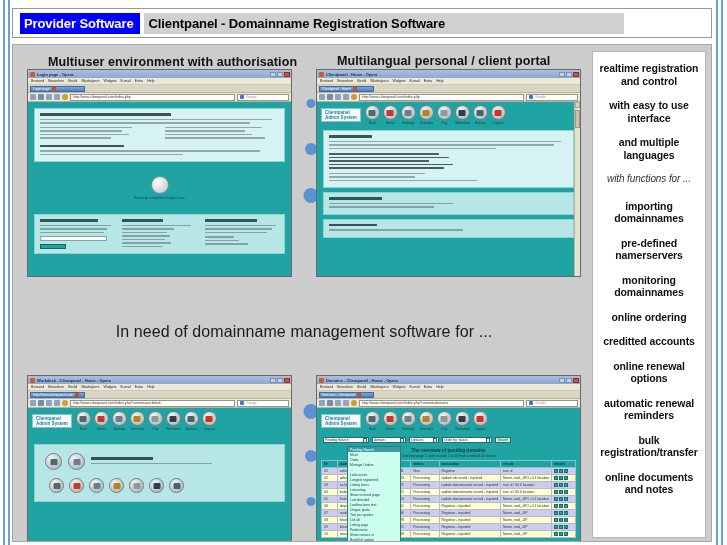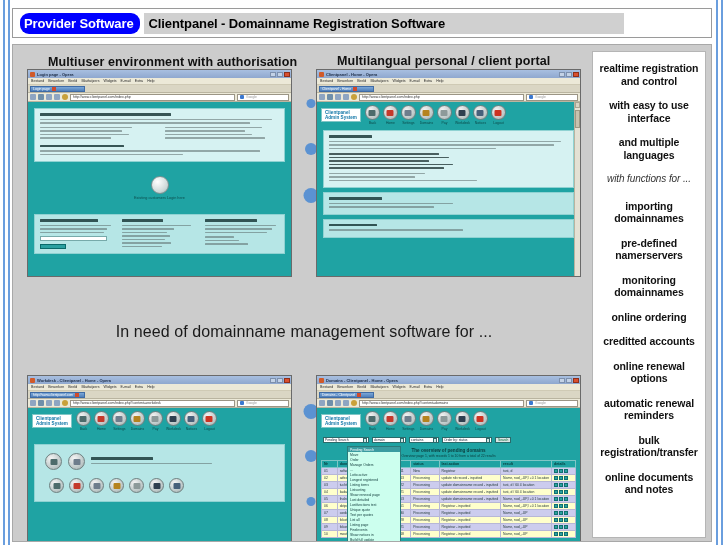--- a/index.html
+++ b/index.html
@@ -46,21 +46,20 @@
   }
   .brand-badge {
     background: #0000ff;
     color: #ffffff;
     font-weight: bold;
     font-size: 13px;
     line-height: 21px;
     padding: 0 6px 0 4px;
     white-space: nowrap;
     letter-spacing: -0.1px;
-    border-radius: 9px;
   }
   .brand-gap { width: 4px; }
   .header-title {
     background: #d0d0d0;
     color: #000000;
     font-weight: bold;
     font-size: 13px;
     line-height: 21px;
     padding: 0 8px 0 5px;
     white-space: nowrap;

